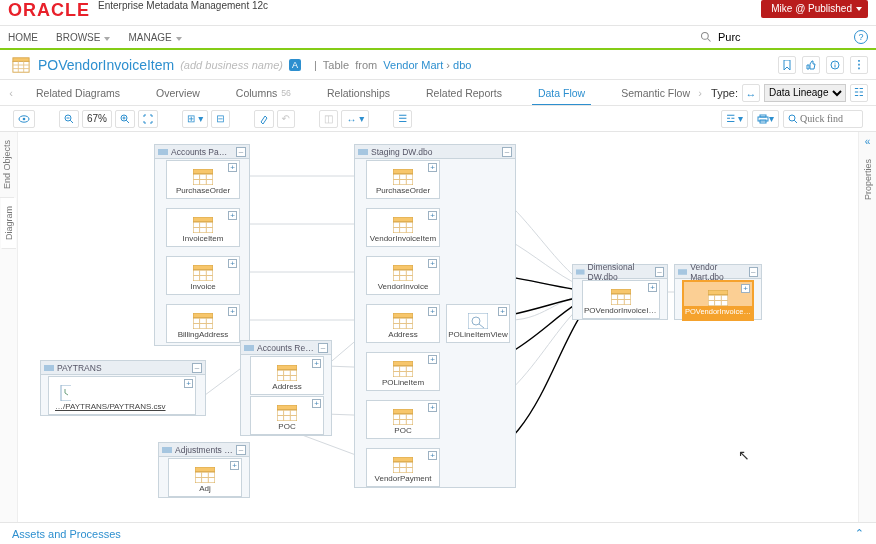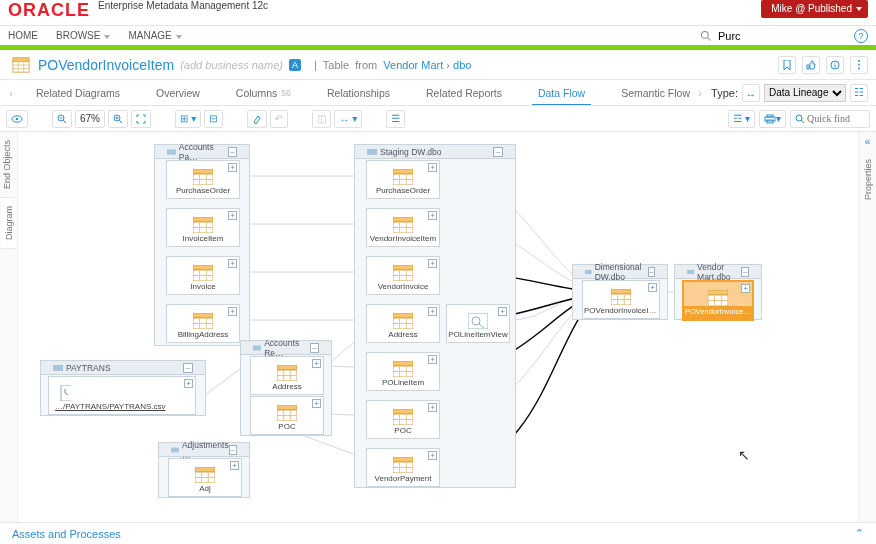--- a/index.html
+++ b/index.html
@@ -3,21 +3,21 @@
 <meta charset="utf-8">
 <style>
   * { box-sizing: border-box; }
   html, body { margin:0; padding:0; width:876px; height:544px; font-family: Arial, Helvetica, sans-serif; font-size:11px; color:#333; background:#fff; overflow:hidden; }
   
   .topbar { height:26px; display:flex; align-items:flex-start; padding:0 8px; border-bottom:1px solid #e5e5e5; }
   .oracle { color:#e8202a; font-weight:700; font-size:18px; letter-spacing:1px; font-family: Arial, sans-serif; margin-right:8px; }
   .product { color:#404040; font-size:10px; }
   .user-pill { margin-left:auto; background:#b91c1c; color:#fff; height:18px; line-height:18px; padding:0 16px 0 10px; border-radius:2px; position:relative; font-size:10px; }
   .user-pill::after { content:""; position:absolute; right:6px; top:7px; width:0; height:0; border-left:3px solid transparent; border-right:3px solid transparent; border-top:4px solid #fff; }
-  .menubar { height:24px; display:flex; align-items:center; padding:0 8px; border-bottom:5px solid #84cc16; }
+  .menubar { height:24px; display:flex; align-items:center; padding:0 8px; border-bottom:2px solid #84cc16; }
   .menu-item { color:#555; font-size:10px; margin-right:18px; display:flex; align-items:center; }
   .menu-item .dd::after { content:""; margin-left:4px; border-left:3px solid transparent; border-right:3px solid transparent; border-top:4px solid #aaa; display:inline-block; }
   .srch { margin-left:auto; display:flex; align-items:center; color:#555; }
   .srch svg { margin-right:4px; }
   .srch input { border:none; outline:none; font-size:11px; width:120px; }
   .help { margin-left:18px; width:14px; height:14px; border-radius:50%; border:1px solid #2d8fcf; color:#2d8fcf; text-align:center; line-height:12px; font-size:9px; }
   
   .obj-row { height:30px; display:flex; align-items:center; padding:0 8px 0 12px; border-bottom:1px solid #e5e5e5; }
   .obj-ico { width:18px; height:18px; margin-right:8px; }
   .obj-title { color:#2d8fcf; font-size:14px; font-weight:400; margin-right:6px; }
@@ -34,40 +34,40 @@
   .tab-scroll { width:14px; height:100%; display:flex; align-items:center; justify-content:center; color:#bbb;}
   .tabstrip { display:flex; align-items:center; height:100%; overflow:hidden; flex:1;}
   .tab { color:#6b6b6b; font-size:10.5px; padding:0 18px; height:100%; display:flex; align-items:center; white-space:nowrap;}
   .tab small { color:#bbb; margin-left:4px;}
   .tab.active { color:#2d8fcf; position:relative;}
   .tab.active::after { content:""; position:absolute; left:12px; right:12px; bottom:-1px; height:2px; background:#2d8fcf; }
   .type-sel { display:flex; align-items:center; margin-left:auto; gap:4px; padding:0 4px;}
   .type-sel select { font-size:10px; border:1px solid #ccc; height:18px;}
   .mini-btn { width:18px; height:18px; border:1px solid #e0e0e0; display:flex; align-items:center; justify-content:center; color:#2d8fcf; border-radius:2px;}
   
-  .toolbar { height:26px; display:flex; align-items:center; border-bottom:1px solid #e5e5e5; padding:0 6px; gap:3px;}
+  .toolbar { height:26px; display:flex; align-items:center; border-bottom:1px solid #e5e5e5; padding:0 13px; gap:3px;}
   .tb { height:18px; min-width:18px; border:1px solid #e0e0e0; background:#fff; border-radius:2px; display:flex; align-items:center; justify-content:center; color:#2d8fcf; font-size:10px; padding:0 4px;}
   .tb.off { color:#c8c8c8; }
   .tb.sep { border:none; width:6px; }
   .zoom { color:#333; font-size:10px; padding:0 4px; }
   .tb-right { margin-left:auto; display:flex; gap:4px; }
   .qf input { border:none; outline:none; width:60px; font-size:10px;font-family:Liberation Serif, serif;}
   
   .body-area { position:relative; height:calc(100% - 26px - 24px - 30px - 26px - 26px - 22px); }
   .left-rail { position:absolute; left:0; top:0; bottom:0; width:18px; border-right:1px solid #eee; background:#fafafa; }
   .rail-tab { writing-mode: vertical-rl; transform: rotate(180deg); font-size:9px; color:#777; padding:8px 2px; text-align:center; border-top:1px solid #e9e9e9;}
   .rail-tab.active { background:#fff; border-right:1px solid #fff; position:relative; left:1px;}
   .right-rail { position:absolute; right:0; top:0; bottom:0; width:18px; border-left:1px solid #eee; background:#fafafa; display:flex; flex-direction:column; align-items:center; }
   .right-rail .chev { color:#2d8fcf; font-size:10px; padding:4px 0;}
   .right-rail .rail-tab { border-top:none; }
   
   .canvas { position:absolute; left:18px; right:18px; top:0; bottom:0; background:#fff; overflow:hidden;}
   svg.wires { position:absolute; left:0; top:0; }
   .grp { position:absolute; border:1px solid #c9d4dc; background:#f4f7fa; }
-  .grp .hdr { height:14px; background:#e9eef3; border-bottom:1px solid #c9d4dc; display:flex; align-items:center; padding:0 12px; font-size:8.5px; color:#556; }
+  .grp .hdr { height:14px; background:#e9eef3; border-bottom:1px solid #c9d4dc; display:flex; align-items:center; padding:0 3px; font-size:8.5px; color:#556; }
   .hdr .hicon { width:10px; height:10px; margin-right:3px; }
   .hdr .toggle { margin-left:auto; width:10px; height:10px; border:1px solid #9cb1c2; font-size:8px; line-height:8px; text-align:center; color:#7b8fa0; background:#fff;}
   .node { position:absolute; width:74px; border:1px solid #c9d4dc; background:#fff; display:flex; flex-direction:column; align-items:center;}
   .node .plus { position:absolute; right:2px; top:2px; width:9px; height:9px; border:1px solid #9cb1c2; font-size:8px; line-height:7px; text-align:center; color:#4a88b7; background:#fff;}
   .node .nicon { margin-top:8px; }
   .node .nlabel { font-size:8px; color:#444; text-align:center; width:100%; padding:2px 1px 3px; line-height:1; overflow:hidden; text-overflow:ellipsis; white-space:nowrap;}
   .node.wide { width:148px; align-items:flex-start; }
   .node.wide .nicon { margin-left:8px;}
   .node.wide .nlabel { text-align:left; padding-left:6px;text-decoration:underline;}
   .node.selected { border:2px solid #f5a22d; background:#fbcf94; }

